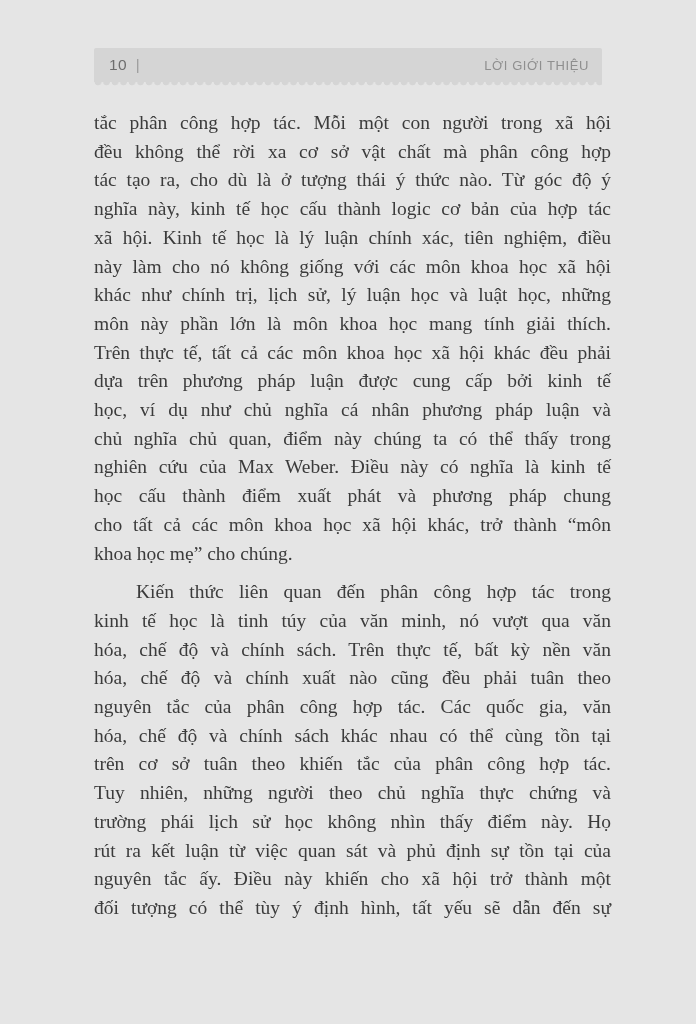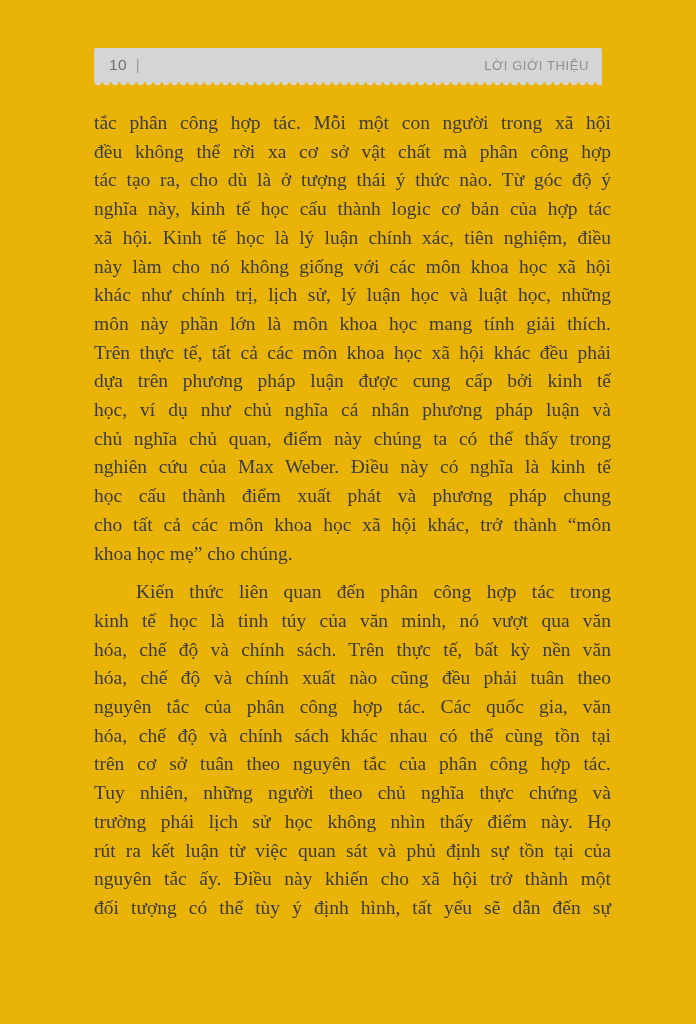--- a/index.html
+++ b/index.html
@@ -4,21 +4,21 @@
 <style>
   html, body {
     margin: 0;
     padding: 0;
     background: #ffffff;
   }
   .page {
     position: relative;
     width: 696px;
     height: 1024px;
-    background: #eab308;
+    background: #e5e5e5;
     overflow: hidden;
     font-family: "Liberation Serif", "DejaVu Serif", serif;
   }
 
   
   .header-bar {
     position: absolute;
     left: 94px;
     top: 48px;
     width: 508px;
@@ -121,21 +121,21 @@
         <div class="line">cho tất cả các môn khoa học xã hội khác, trở thành “môn</div>
         <div class="line last">khoa học mẹ” cho chúng.</div>
       </div>
       <div class="paragraph">
         <div class="line indent">Kiến thức liên quan đến phân công hợp tác trong</div>
         <div class="line">kinh tế học là tinh túy của văn minh, nó vượt qua văn</div>
         <div class="line">hóa, chế độ và chính sách. Trên thực tế, bất kỳ nền văn</div>
         <div class="line">hóa, chế độ và chính xuất nào cũng đều phải tuân theo</div>
         <div class="line">nguyên tắc của phân công hợp tác. Các quốc gia, văn</div>
         <div class="line">hóa, chế độ và chính sách khác nhau có thể cùng tồn tại</div>
-        <div class="line">trên cơ sở tuân theo nguyên tắc của phân công hợp tác.</div>
+        <div class="line">trên cơ sở tuân theo khiến tắc của phân công hợp tác.</div>
         <div class="line">Tuy nhiên, những người theo chủ nghĩa thực chứng và</div>
         <div class="line">trường phái lịch sử học không nhìn thấy điểm này. Họ</div>
         <div class="line">rút ra kết luận từ việc quan sát và phủ định sự tồn tại của</div>
         <div class="line">nguyên tắc ấy. Điều này khiến cho xã hội trở thành một</div>
         <div class="line">đối tượng có thể tùy ý định hình, tất yếu sẽ dẫn đến sự</div>
       </div>
     </div>
 
 </div>
 

